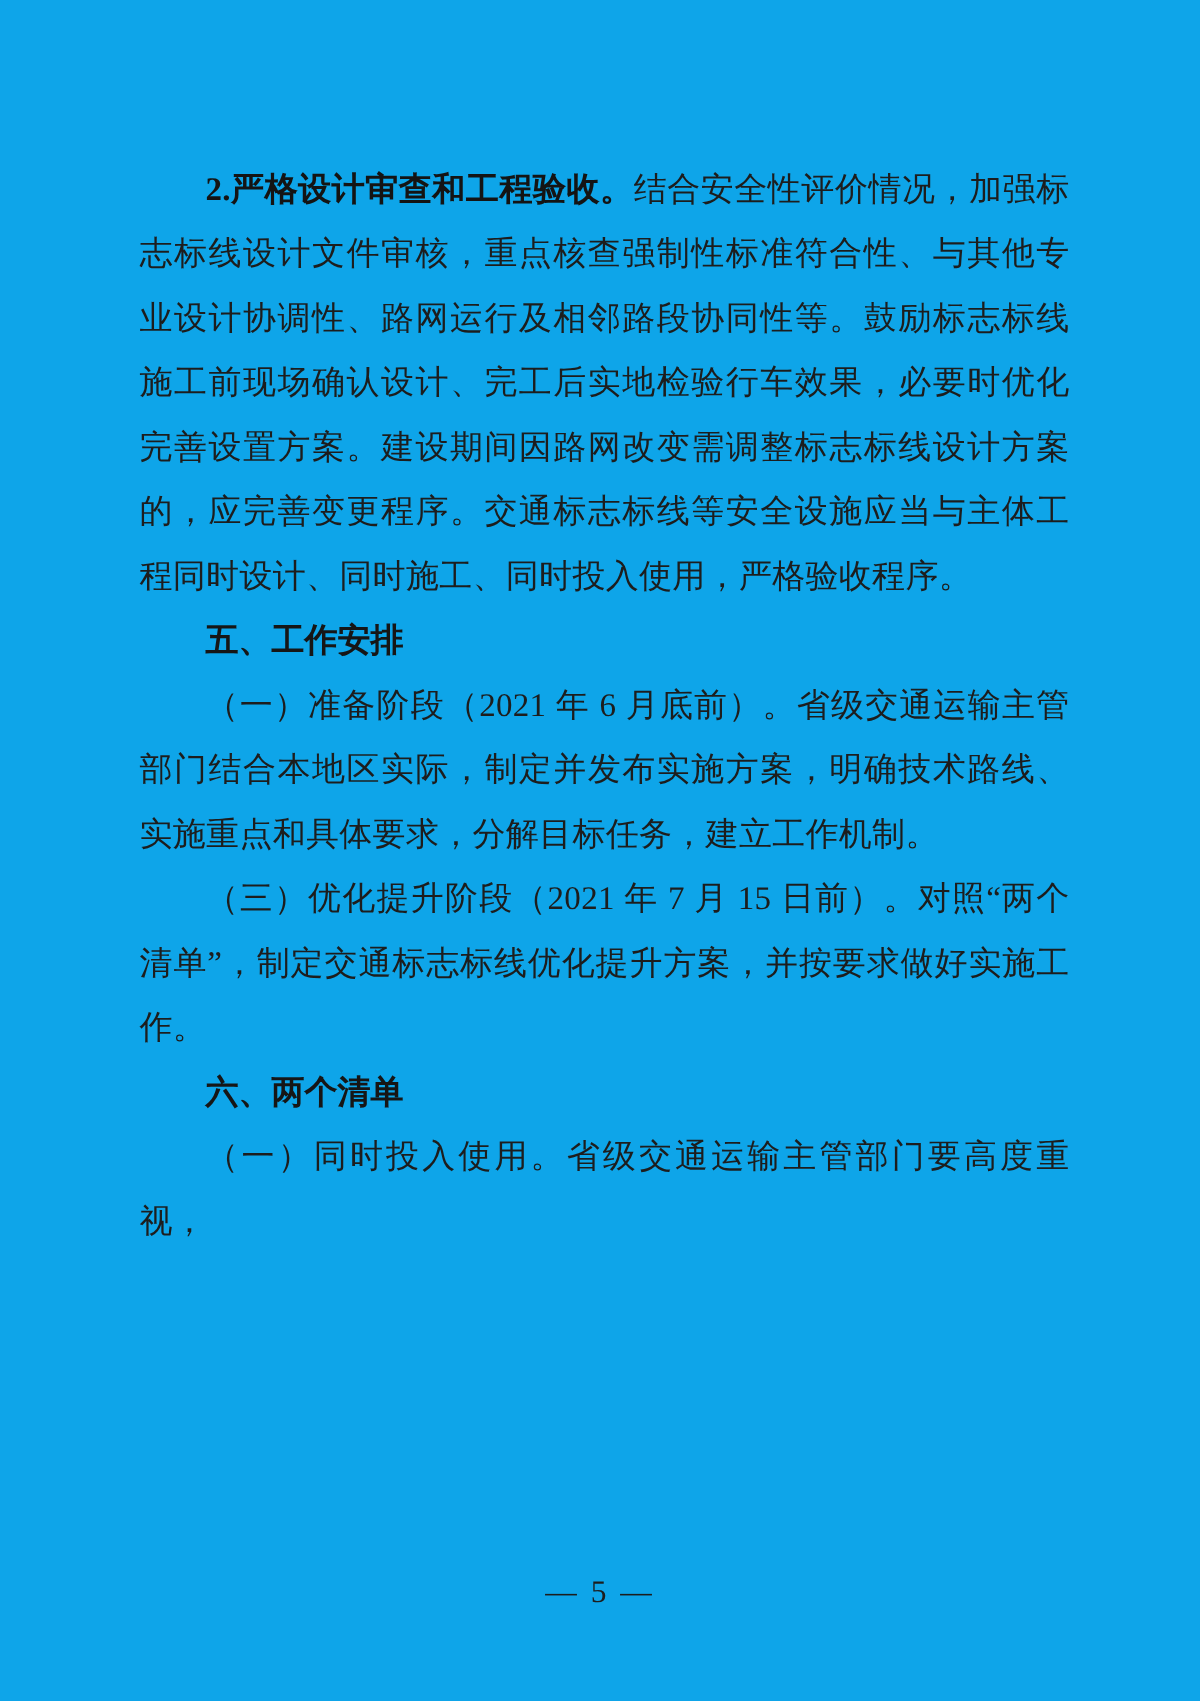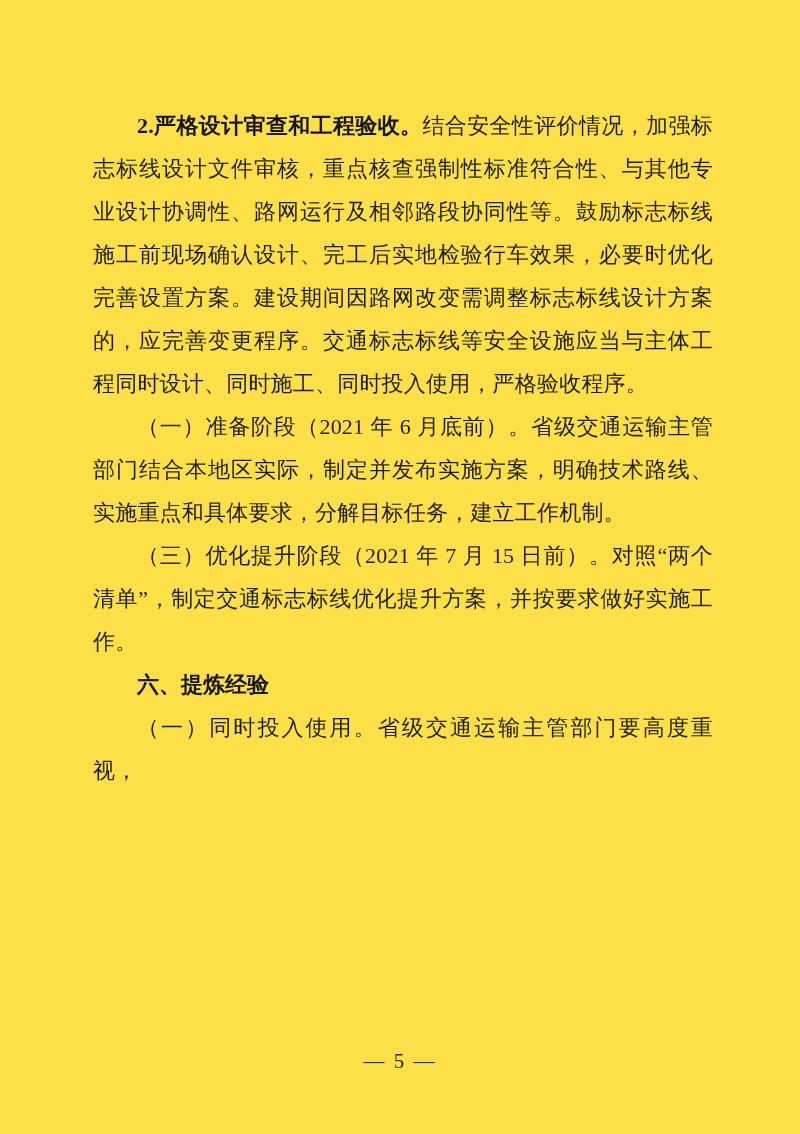--- a/index.html
+++ b/index.html
@@ -4,21 +4,21 @@
 <style>
   html, body {
     margin: 0;
     padding: 0;
     background: #ffffff;
   }
   .page {
     position: relative;
     width: 800px;
     height: 1134px;
-    background: #fde047;
+    background: #0ea5e9;
     overflow: hidden;
     font-family: "Liberation Serif", "DejaVu Serif", serif;
     color: #1d1d1d;
   }
   .content {
     position: absolute;
     left: 93px;
     top: 104px;
     width: 620px;
   }
@@ -60,27 +60,28 @@
   }
 </style>
 </head>
 <body>
 
 <div class="page">
   <div class="content">
 
     <p class="para"><span class="lead-bold">2.严格设计审查和工程验收。</span><span>结合安全性评价情况，加强标志标线设计文件审核，重点核查强制性标准符合性、与其他专业设计协调性、路网运行及相邻路段协同性等。鼓励标志标线施工前现场确认设计、完工后实地检验行车效果，必要时优化完善设置方案。建设期间因路网改变需调整标志标线设计方案的，应完善变更程序。交通标志标线等安全设施应当与主体工程同时设计、同时施工、同时投入使用，严格验收程序。</span></p>
 
+    <h2 class="section-heading">五、工作安排</h2>
 
     <p class="para"><span class="lead-plain">（一）准备阶段（2021 年 6 月底前）。</span><span>省级交通运输主管部门结合本地区实际，制定并发布实施方案，明确技术路线、实施重点和具体要求，分解目标任务，建立工作机制。</span></p>
 
 
     <p class="para"><span class="lead-plain">（三）优化提升阶段（2021 年 7 月 15 日前）。</span><span>对照“两个清单”，制定交通标志标线优化提升方案，并按要求做好实施工作。</span></p>
 
 
-    <h2 class="section-heading">六、提炼经验</h2>
+    <h2 class="section-heading">六、两个清单</h2>
 
     <p class="para"><span class="lead-plain">（一）同时投入使用。</span><span>省级交通运输主管部门要高度重视，</span></p>
 
   </div>
 
   <div class="page-footer"><span>— 5 —</span></div>
 </div>
 
 </body></html>

